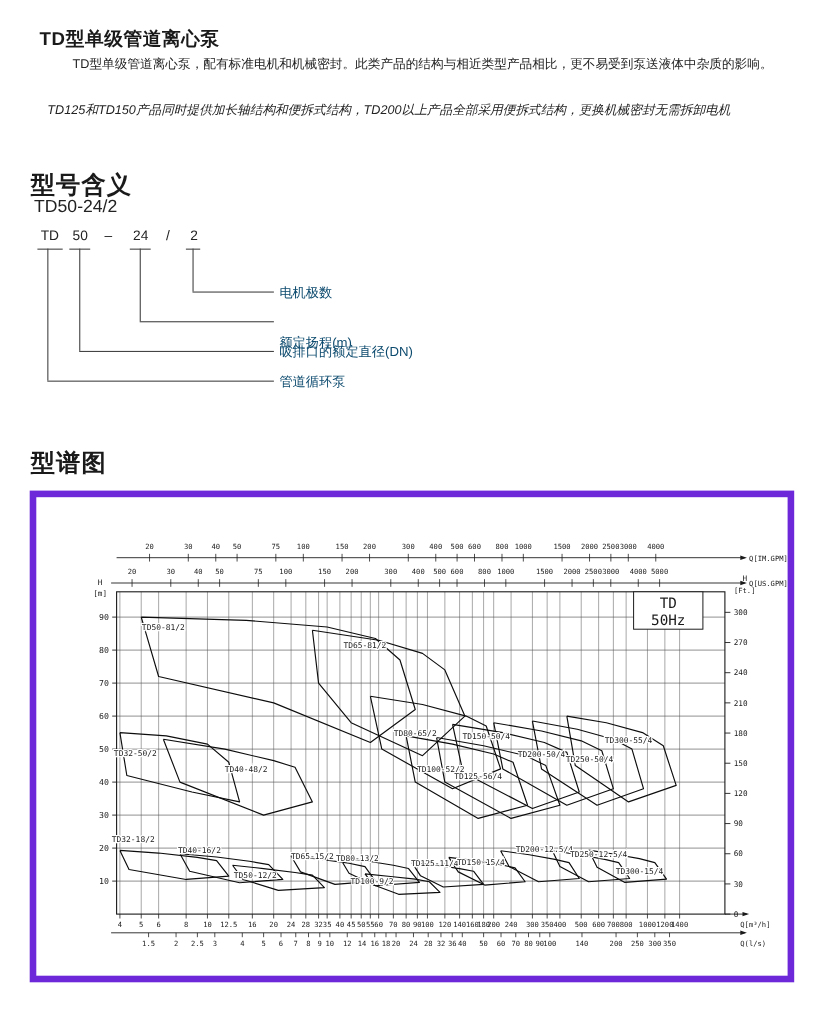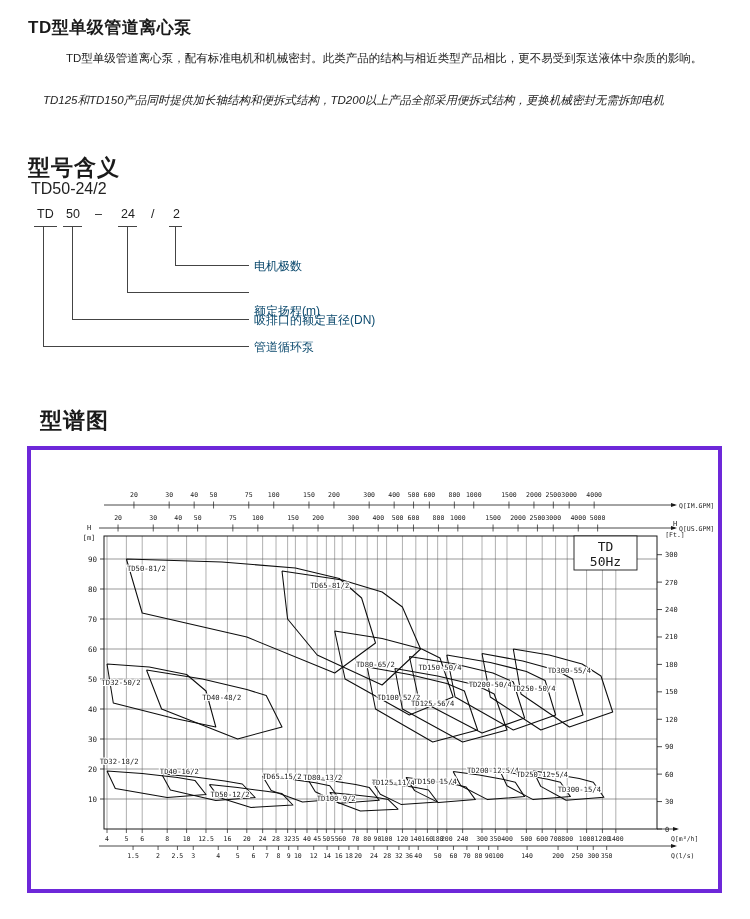--- a/index.html
+++ b/index.html
@@ -1,26 +1,26 @@
 <!DOCTYPE html>
 <html><head>
 <meta charset="utf-8">
 <style>
   html,body{margin:0;padding:0;background:#fafafa;}
   #page{position:relative;width:750px;height:919px;background:#fff;font-family:"Liberation Sans","DejaVu Sans",sans-serif;color:#1a1a1a;overflow:hidden;}
-  h1.title{position:absolute;left:28px;top:16px;margin:0;font-size:17px;font-weight:bold;letter-spacing:0.5px;}
+  h1.title{position:absolute;left:28px;top:16px;margin:8px;font-size:17px;font-weight:bold;letter-spacing:0.5px;}
   .intro-line{position:absolute;font-size:11.5px;white-space:nowrap;color:#222;}
   h2.sec{position:absolute;margin:0;font-size:22px;font-weight:bold;letter-spacing:1px;}
   .example{position:absolute;left:31px;top:180px;font-size:16px;color:#222;}
   #model-diagram{position:absolute;left:30px;top:203px;width:500px;height:170px;}
   .token{position:absolute;font-size:12.5px;color:#222;}
   .vline{position:absolute;width:1px;background:#444;}
   .hline{position:absolute;height:1px;background:#444;}
   .legend-label{position:absolute;left:224px;font-size:12px;color:#0c4a6e;white-space:nowrap;}
-  #chart-box{position:absolute;left:27px;top:446px;width:695px;height:447px;border:4px solid #6d28d9;background:#fff;box-sizing:border-box;}
+  #chart-box{position:absolute;left:27px;top:446px;width:695px;height:447px;border:6px solid #6d28d9;background:#fff;box-sizing:border-box;}
   #pump-chart{display:block;}
   #pump-chart text{font-family:"DejaVu Sans Mono","Liberation Mono",monospace;fill:#1a1a1a;}
 </style>
 </head>
 <body>
 
 <div id="page">
 
   <h1 class="title">TD型单级管道离心泵</h1>
 
@@ -52,21 +52,21 @@
     <div class="hline" style="left:97px;top:89px;width:122px;"></div>
     <div class="hline" style="left:42px;top:116px;width:177px;"></div>
     <div class="hline" style="left:13px;top:143px;width:206px;"></div>
 
     <div class="legend-label" style="top:55px;">电机极数</div>
     <div class="legend-label" style="top:100px;text-align:right;">额定扬程(m)</div>
     <div class="legend-label" style="top:109px;">吸排口的额定直径(DN)</div>
     <div class="legend-label" style="top:136px;">管道循环泵</div>
   </div>
 
-  <h2 class="sec" style="left:40px;top:406px;">型谱图</h2>
+  <h2 class="sec" style="left:28px;top:406px;">型谱图</h2>
 
   <div id="chart-box">
     <svg id="pump-chart" width="693" height="445" viewBox="0 0 693 445">
         <g>
           <line x1="76" y1="86" x2="76" y2="379" stroke="#6e6e6e" stroke-width="0.55"></line>
           <line x1="95.38200260161128" y1="86" x2="95.38200260161128" y2="379" stroke="#6e6e6e" stroke-width="0.55"></line>
           <line x1="111.21825181113624" y1="86" x2="111.21825181113624" y2="379" stroke="#6e6e6e" stroke-width="0.55"></line>
           <line x1="136.20599913279625" y1="86" x2="136.20599913279625" y2="379" stroke="#6e6e6e" stroke-width="0.55"></line>
           <line x1="155.58800173440753" y1="86" x2="155.58800173440753" y2="379" stroke="#6e6e6e" stroke-width="0.55"></line>
           <line x1="174.9700043360188" y1="86" x2="174.9700043360188" y2="379" stroke="#6e6e6e" stroke-width="0.55"></line>

